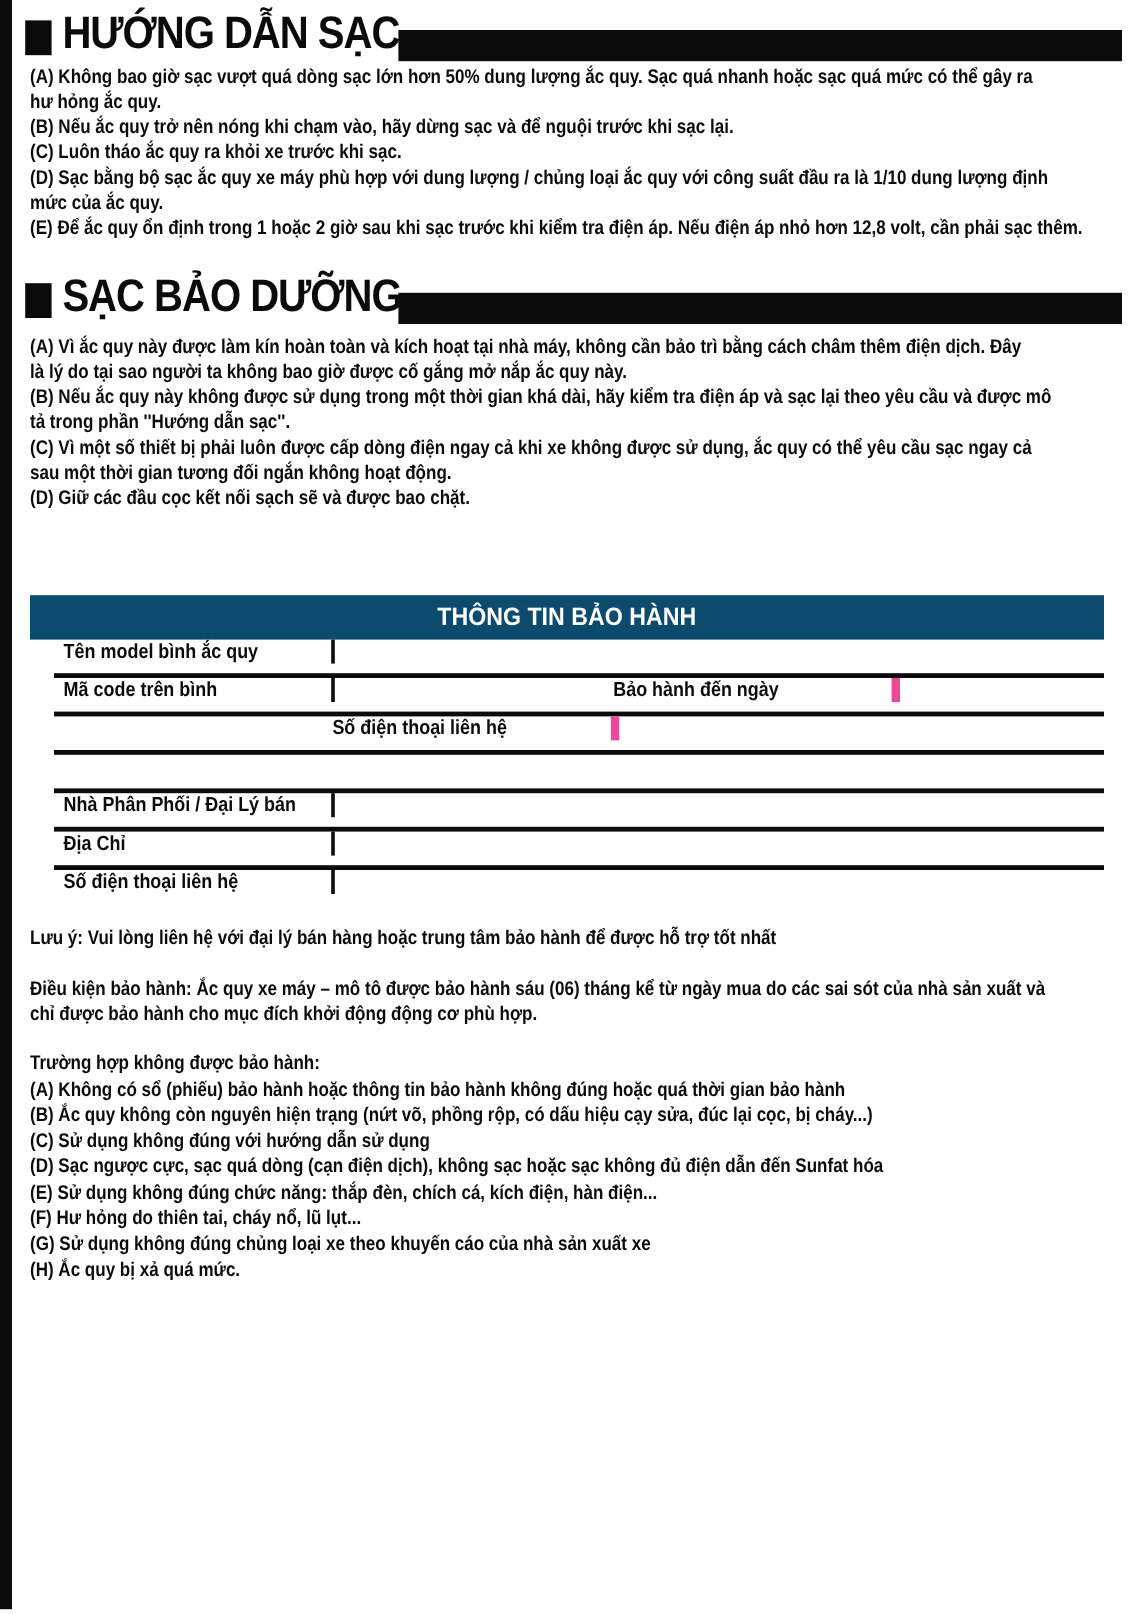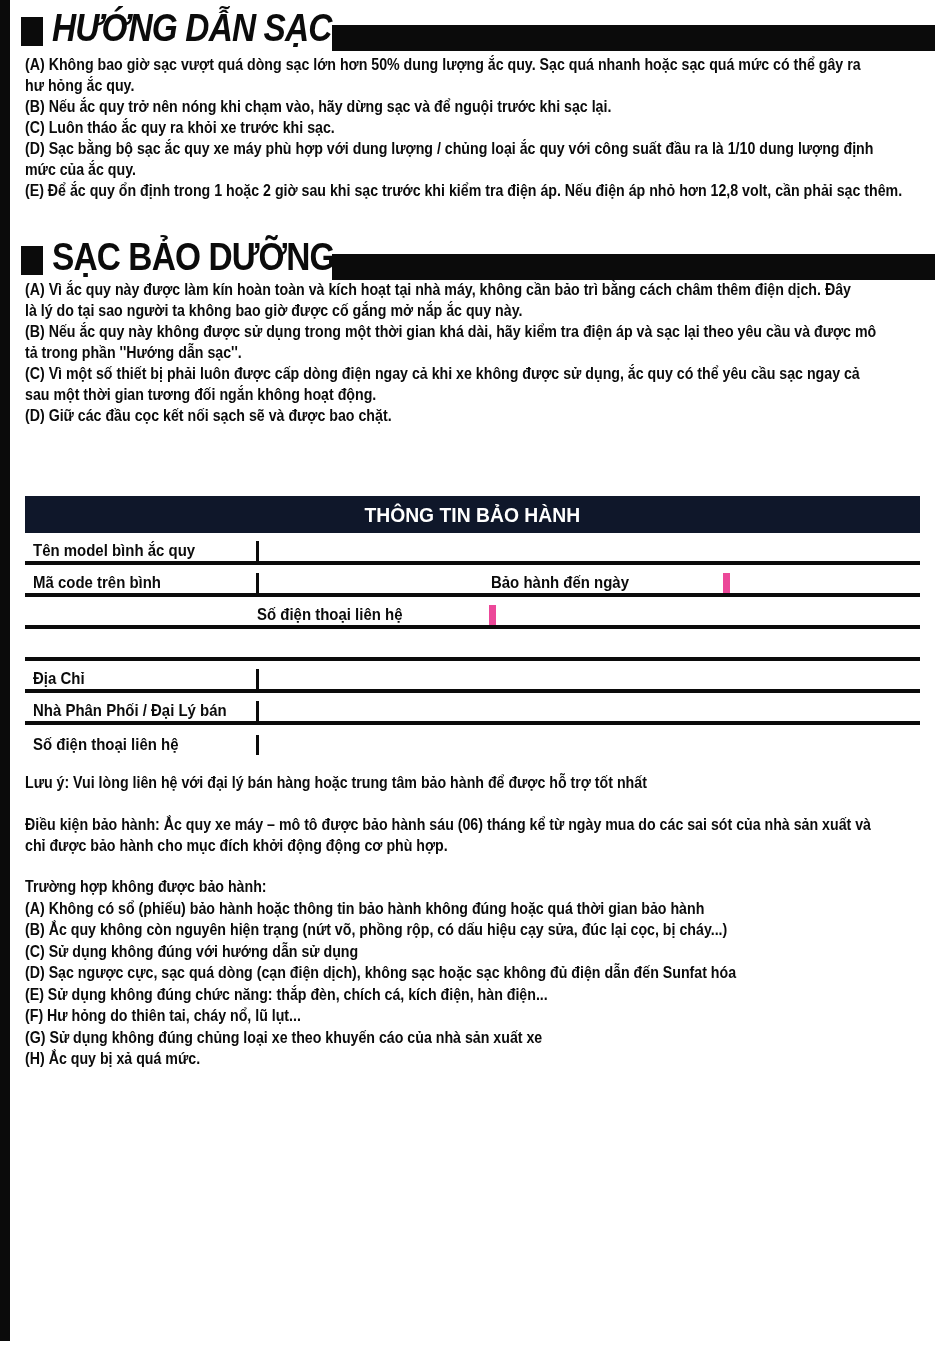--- a/index.html
+++ b/index.html
@@ -22,58 +22,58 @@
   .tblock{
     position:absolute;left:25px;width:1045px;font-size:16.5px;line-height:21px;
     transform:scaleX(0.86);transform-origin:left top;
   }
   .tblock div{white-space:nowrap;}
   .lh215 div{line-height:21.5px;}
 
   
   .wtable{position:absolute;left:25px;top:496px;width:895px;}
   .wt-head{
-    height:37px;background:#0f172a;color:#fff;display:flex;align-items:center;justify-content:center;
+    height:37px;background:#0c4a6e;color:#fff;display:flex;align-items:center;justify-content:center;
   }
   .wt-head span{font-size:21px;transform:scaleX(0.92);transform-origin:center center;white-space:nowrap;}
-  .wt-row{display:flex;align-items:flex-end;height:28px;border-bottom:4px solid #0b0b0b;}
+  .wt-row{display:flex;align-items:flex-start;height:28px;border-bottom:4px solid #0b0b0b;margin-left:20px;}
   .wt-row.last{border-bottom:none;height:30px;}
   .cell{display:flex;align-items:center;overflow:hidden;}
   .cell-label{width:223px;border-right:3px solid #0b0b0b;padding-left:8px;box-sizing:content-box;}
   .cell-label span,.cell-label2 span{
     font-size:17px;white-space:nowrap;transform:scaleX(0.88);transform-origin:left center;display:inline-block;
   }
   .cell-value{flex:1;}
   .cell-value1{width:221px;border-right:3px solid #0b0b0b;}
   .cell-label2{width:232px;border-right:7px solid #ec4899;padding-left:8px;box-sizing:content-box;}
   .cell-value2{flex:1;border-right:3px solid #0b0b0b;}
 </style>
 </head>
 <body>
 
 <div class="page">
   <div class="edge-bar"></div>
 
-  <div class="sec-head" style="top:14px;font-style:italic;">
+  <div class="sec-head" style="top:14px;">
     <div class="sec-sq"></div>
     <div class="sec-title">HƯỚNG DẪN SẠC</div>
     <div class="head-bar"></div>
   </div>
 
   <div class="tblock" style="top:54px;">
     <div>(A) Không bao giờ sạc vượt quá dòng sạc lớn hơn 50% dung lượng ắc quy. Sạc quá nhanh hoặc sạc quá mức có thể gây ra</div>
     <div>hư hỏng ắc quy.</div>
     <div>(B) Nếu ắc quy trở nên nóng khi chạm vào, hãy dừng sạc và để nguội trước khi sạc lại.</div>
     <div>(C) Luôn tháo ắc quy ra khỏi xe trước khi sạc.</div>
     <div>(D) Sạc bằng bộ sạc ắc quy xe máy phù hợp với dung lượng / chủng loại ắc quy với công suất đầu ra là 1/10 dung lượng định</div>
     <div>mức của ắc quy.</div>
     <div>(E) Để ắc quy ổn định trong 1 hoặc 2 giờ sau khi sạc trước khi kiểm tra điện áp. Nếu điện áp nhỏ hơn 12,8 volt, cần phải sạc thêm.</div>
   </div>
 
-  <div class="sec-head" style="top:243px;">
+  <div class="sec-head" style="top:233px;">
     <div class="sec-sq"></div>
     <div class="sec-title">SẠC BẢO DƯỠNG</div>
     <div class="head-bar"></div>
   </div>
 
   <div class="tblock" style="top:279px;">
     <div>(A) Vì ắc quy này được làm kín hoàn toàn và kích hoạt tại nhà máy, không cần bảo trì bằng cách châm thêm điện dịch.  Đây</div>
     <div>là lý do tại sao người ta không bao giờ được cố gắng mở nắp ắc quy này.</div>
     <div>(B) Nếu ắc quy này không được sử dụng trong một thời gian khá dài, hãy kiểm tra điện áp và sạc lại theo yêu cầu và được mô</div>
     <div>tả trong phần ''Hướng dẫn sạc''.</div>
@@ -112,28 +112,28 @@
         </div>
       <div class="cell cell-value2"></div>
     </div>
 
     <div class="wt-row">
       <div class="cell cell-value"></div>
     </div>
 
     <div class="wt-row">
       <div class="cell cell-label">
-          <span>Địa Chỉ</span>
+          <span>Nhà Phân Phối / Đại Lý bán</span>
         </div>
       <div class="cell cell-value"></div>
     </div>
 
     <div class="wt-row">
       <div class="cell cell-label">
-          <span>Nhà Phân Phối / Đại Lý bán</span>
+          <span>Địa Chỉ</span>
         </div>
       <div class="cell cell-value"></div>
     </div>
 
     <div class="wt-row last">
       <div class="cell cell-label">
           <span>Số điện thoại liên hệ</span>
         </div>
       <div class="cell cell-value"></div>
     </div>

